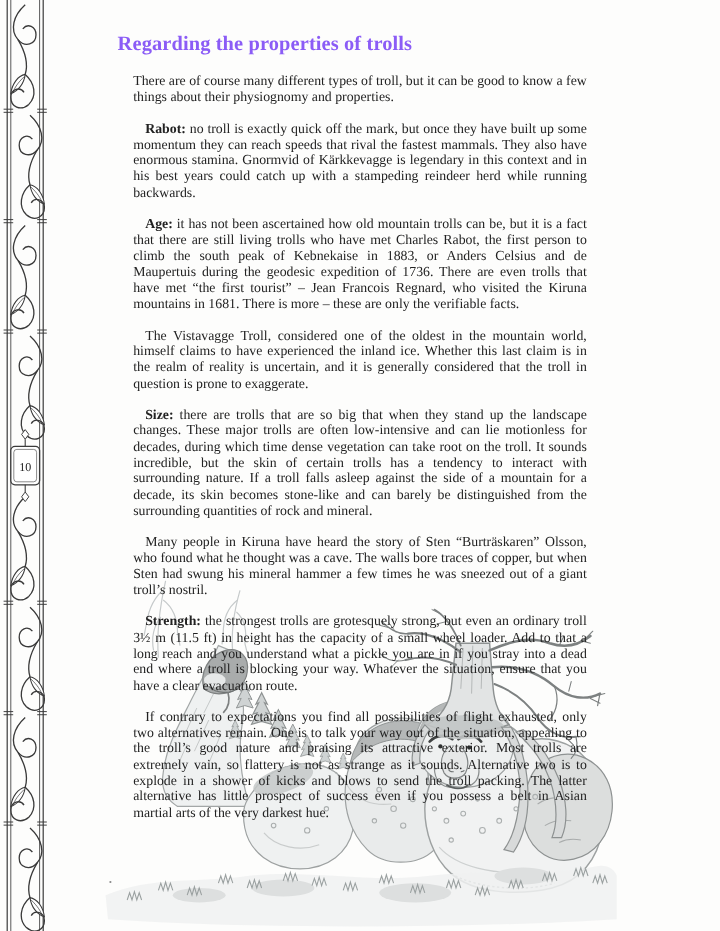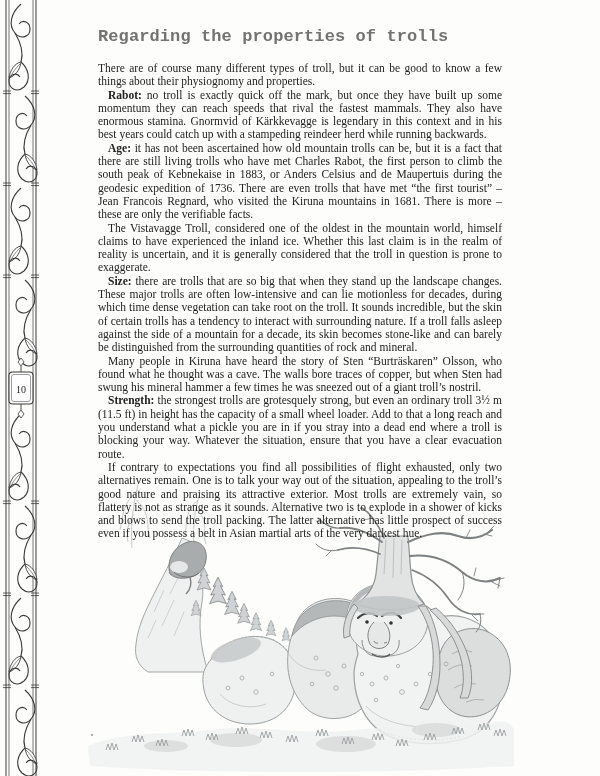--- a/index.html
+++ b/index.html
@@ -8,25 +8,25 @@
     background:#fdfdfc;
     font-family:"Liberation Serif","DejaVu Serif",serif;
   }
   .page{position:absolute;inset:0;background:#fdfdfc;}
   .ornament-border{position:absolute;left:0;top:0;width:46px;height:776px;}
   .illustration{position:absolute;left:86px;top:478px;width:430px;height:298px;}
   .content{
     position:absolute;left:98px;top:26px;width:404px;color:#1f1f1f;z-index:2;
   }
   .title{
-    font-size:17px;line-height:21px;font-weight:bold;color:#737373;
-    margin:0 0 15px 0;letter-spacing:.1px;font-family:Liberation Mono, monospace;
+    font-size:17px;line-height:21px;font-weight:bold;color:#8b5cf6;
+    margin:0 0 15px 0;letter-spacing:.1px;
   }
   .body-para{
-    margin:0;font-size:11.5px;line-height:13.3px;text-align:justify;
+    margin:13px;font-size:11.5px;line-height:13.3px;text-align:justify;
     text-justify:inter-word;hyphens:none;color:#222;
   }
   .indent{text-indent:10px;}
   .lead{font-weight:bold;}
 </style>
 </head>
 <body>
 
 <div class="page">
 

